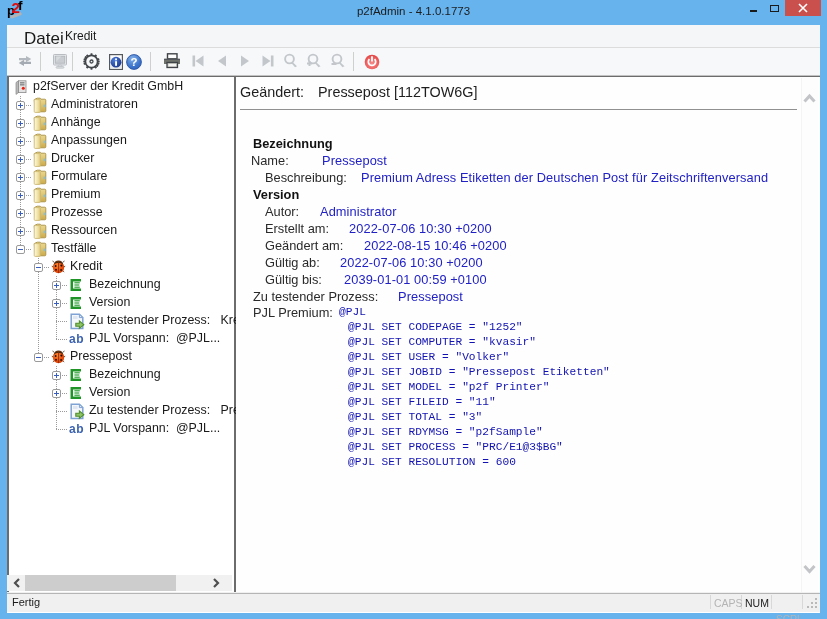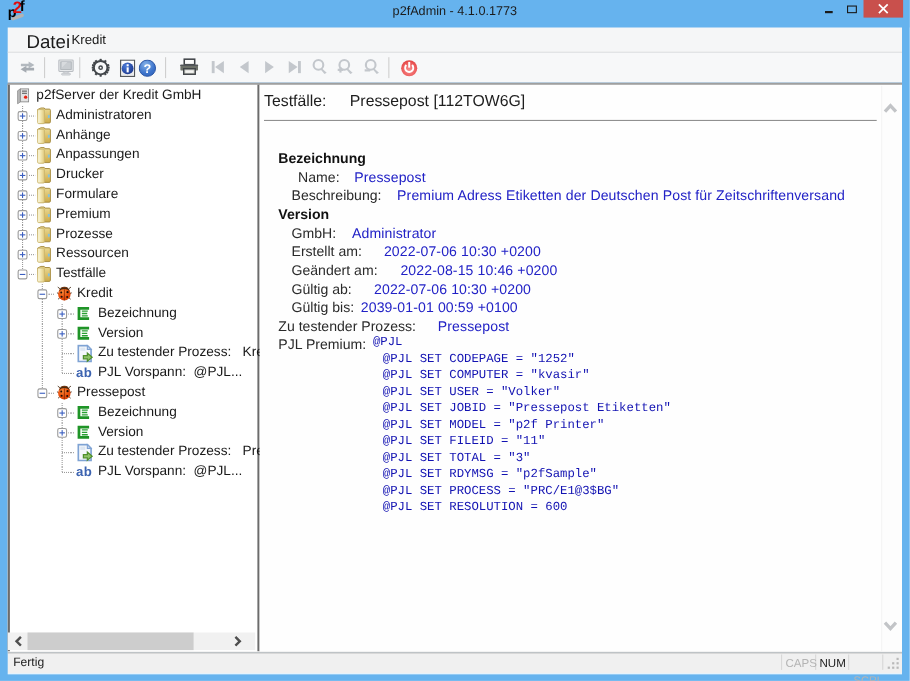--- a/index.html
+++ b/index.html
@@ -451,39 +451,39 @@
         <path d="M6 1 L2 5 L6 9" fill="none" stroke="#4f4f4f" stroke-width="2.2"></path>
       </svg>
   <div class="a" style="left:18px;top:0;width:151px;height:16px;background:#cdcdcd"></div>
   <svg class="a" style="left:205px;top:3px" width="8" height="10" viewBox="0 0 8 10">
         <path d="M2 1 L6 5 L2 9" fill="none" stroke="#4f4f4f" stroke-width="2.2"></path>
       </svg>
  </div>
 </div>
 
 <div id="rp">
-<div class="a" style="left:240px;top:84px;font-size:14.4px;color:#1e1e1e;white-space:pre">Testfälle:</div>
+<div class="a" style="left:240px;top:84px;font-size:14.4px;color:#1e1e1e;white-space:pre">Geändert:</div>
 <div class="a" style="left:318px;top:84px;font-size:14.4px;color:#1e1e1e;white-space:pre">Pressepost [112TOW6G]</div>
 <div class="a" style="left:240px;top:109px;width:557px;height:1px;background:#909090"></div>
 <div class="a rp-bold" style="left:253px;top:136px">Bezeichnung</div>
-<div class="a rp-label" style="left:271px;top:153px">Name:</div>
+<div class="a rp-label" style="left:251px;top:153px">Name:</div>
 <div class="a rp-val" style="left:322px;top:153px">Pressepost</div>
 <div class="a rp-label" style="left:265px;top:170px">Beschreibung:</div>
 <div class="a rp-val" style="left:361px;top:170px">Premium Adress Etiketten der Deutschen Post für Zeitschriftenversand</div>
 <div class="a rp-bold" style="left:253px;top:187px">Version</div>
-<div class="a rp-label" style="left:265px;top:204px">GmbH:</div>
+<div class="a rp-label" style="left:265px;top:204px">Autor:</div>
 <div class="a rp-val" style="left:320px;top:204px">Administrator</div>
 <div class="a rp-label" style="left:265px;top:221px">Erstellt am:</div>
 <div class="a rp-val" style="left:349px;top:221px">2022-07-06 10:30 +0200</div>
 <div class="a rp-label" style="left:265px;top:238px">Geändert am:</div>
 <div class="a rp-val" style="left:364px;top:238px">2022-08-15 10:46 +0200</div>
 <div class="a rp-label" style="left:265px;top:255px">Gültig ab:</div>
 <div class="a rp-val" style="left:340px;top:255px">2022-07-06 10:30 +0200</div>
 <div class="a rp-label" style="left:265px;top:272px">Gültig bis:</div>
-<div class="a rp-val" style="left:328px;top:272px">2039-01-01 00:59 +0100</div>
+<div class="a rp-val" style="left:344px;top:272px">2039-01-01 00:59 +0100</div>
 <div class="a rp-label" style="left:253px;top:289px">Zu testender Prozess:</div>
 <div class="a rp-val" style="left:398px;top:289px">Pressepost</div>
 <div class="a rp-label" style="left:253px;top:305px">PJL Premium:</div>
 <div class="a mono" style="left:339px;top:306px">@PJL</div>
 <div class="a mono" style="left:348px;top:321px">@PJL SET CODEPAGE = "1252"</div>
 <div class="a mono" style="left:348px;top:336px">@PJL SET COMPUTER = "kvasir"</div>
 <div class="a mono" style="left:348px;top:351px">@PJL SET USER = "Volker"</div>
 <div class="a mono" style="left:348px;top:366px">@PJL SET JOBID = "Pressepost Etiketten"</div>
 <div class="a mono" style="left:348px;top:381px">@PJL SET MODEL = "p2f Printer"</div>
 <div class="a mono" style="left:348px;top:396px">@PJL SET FILEID = "11"</div>

